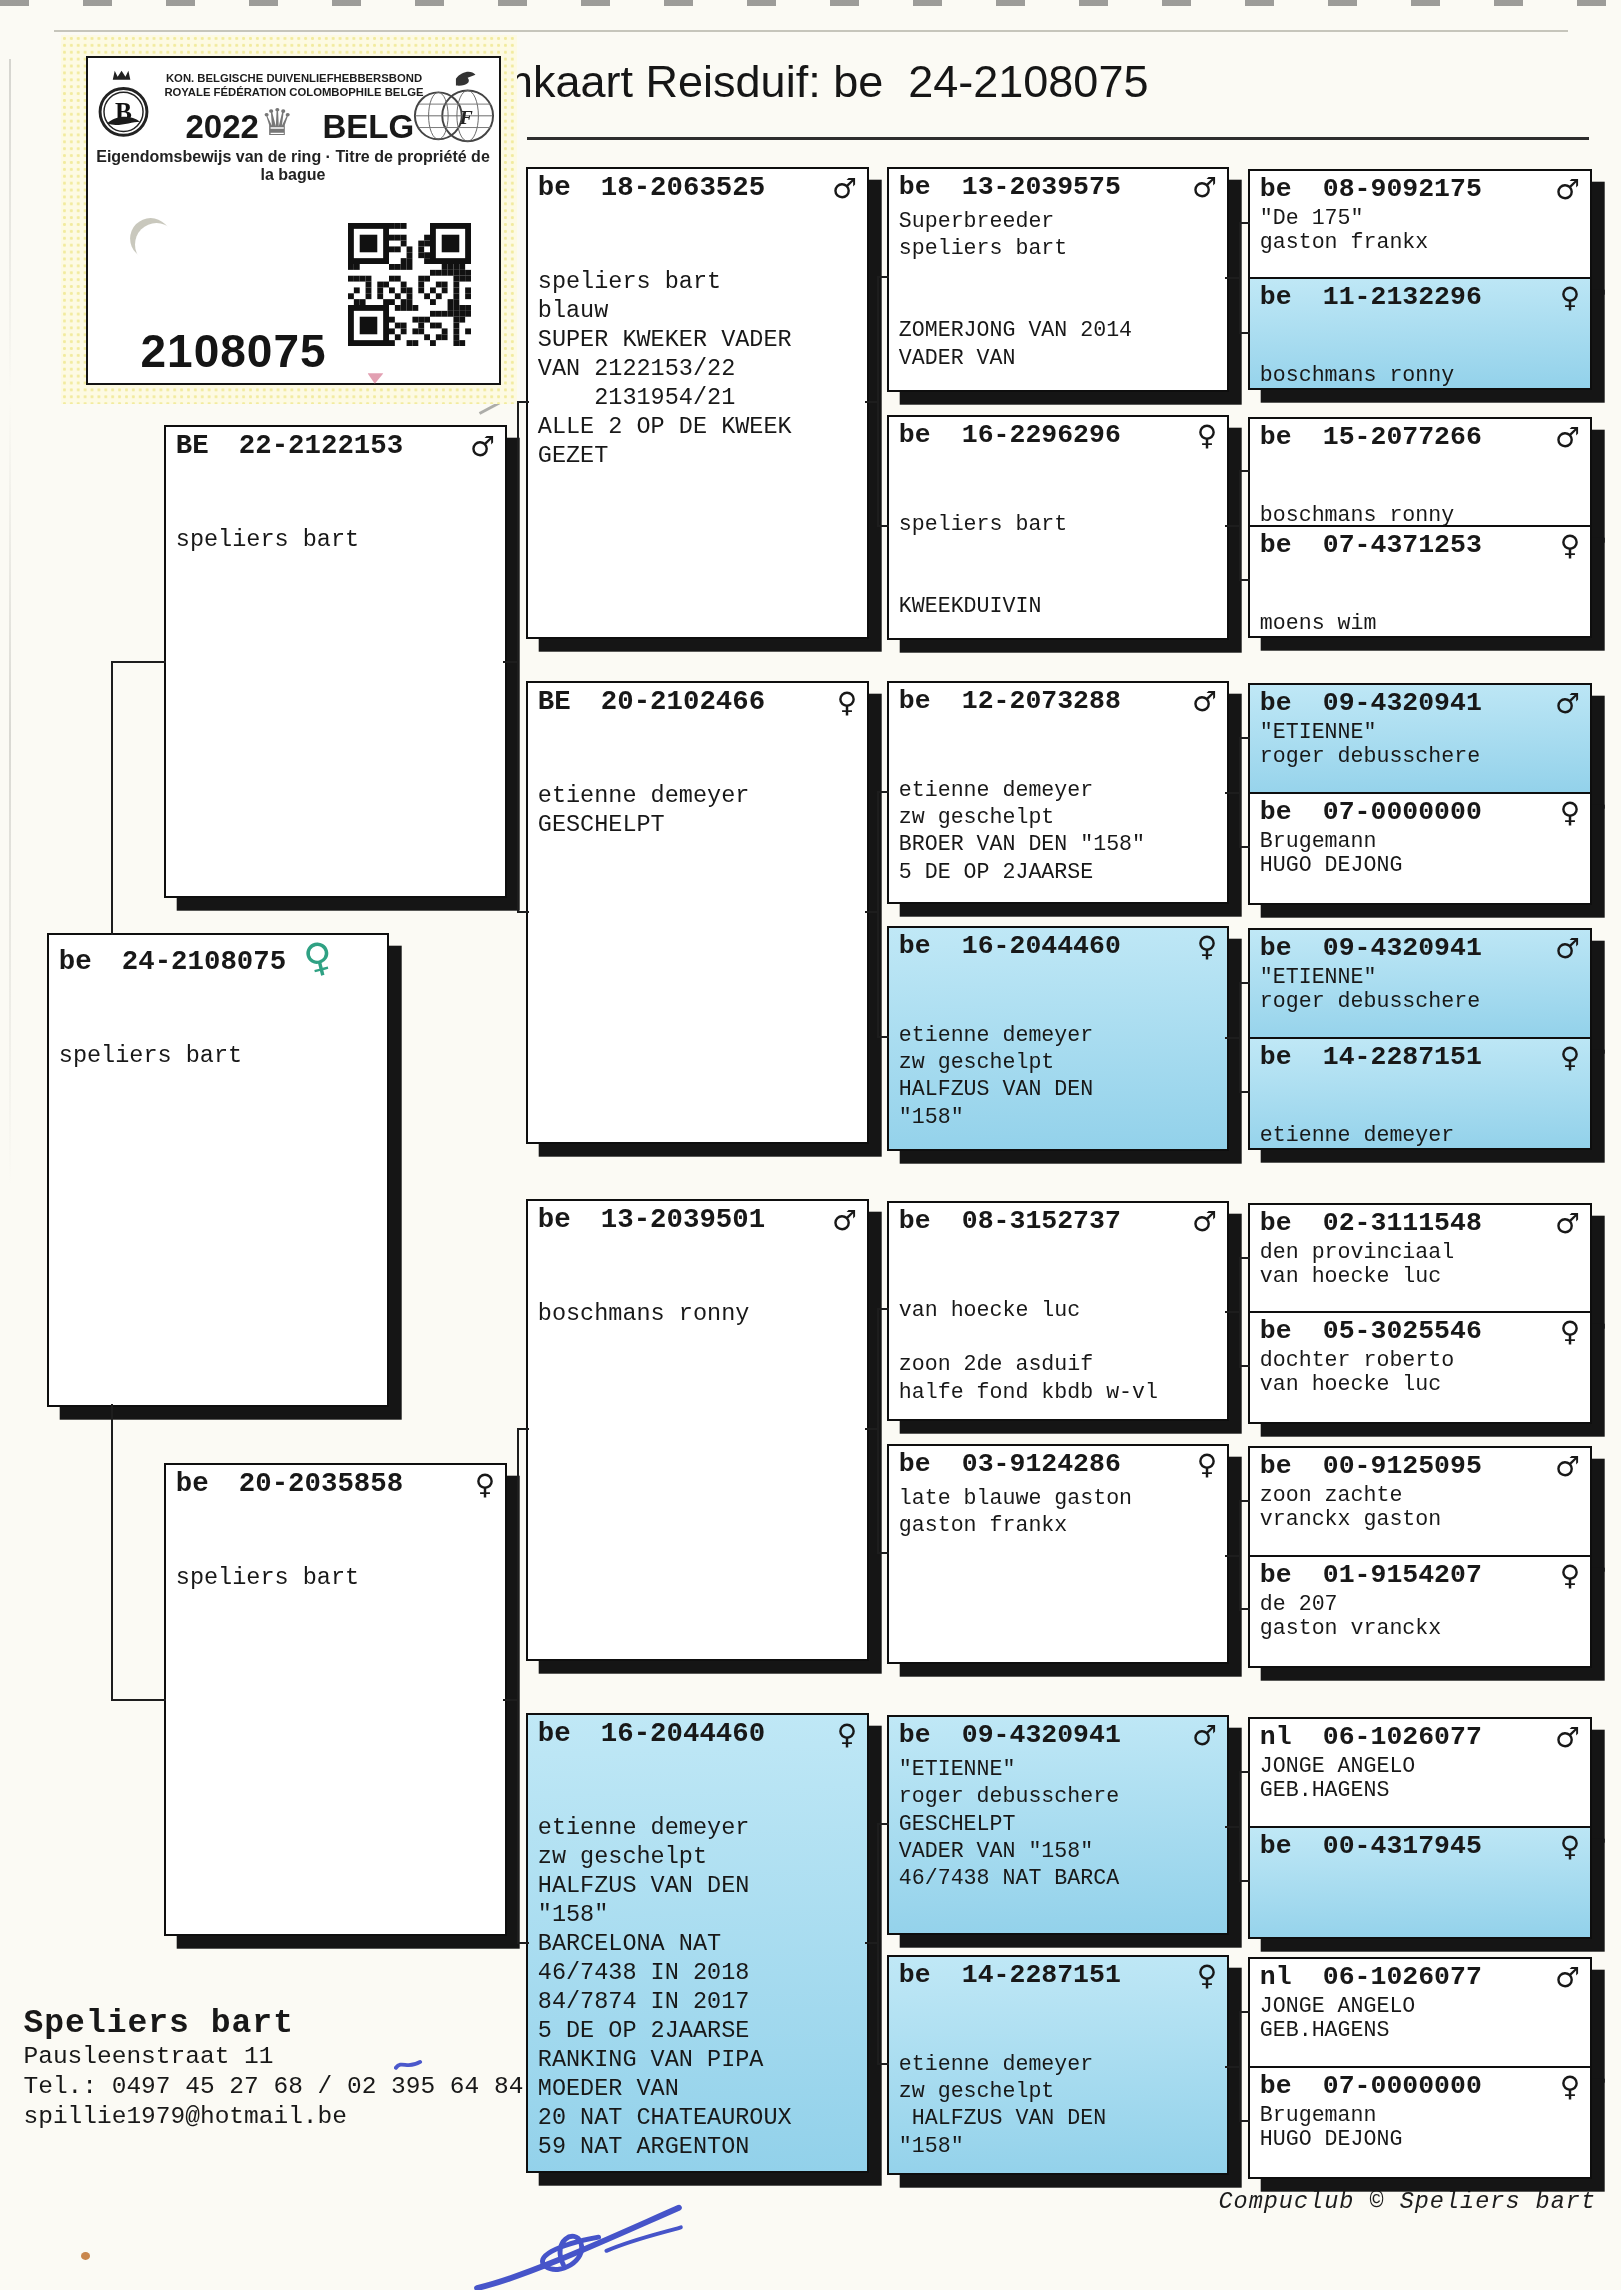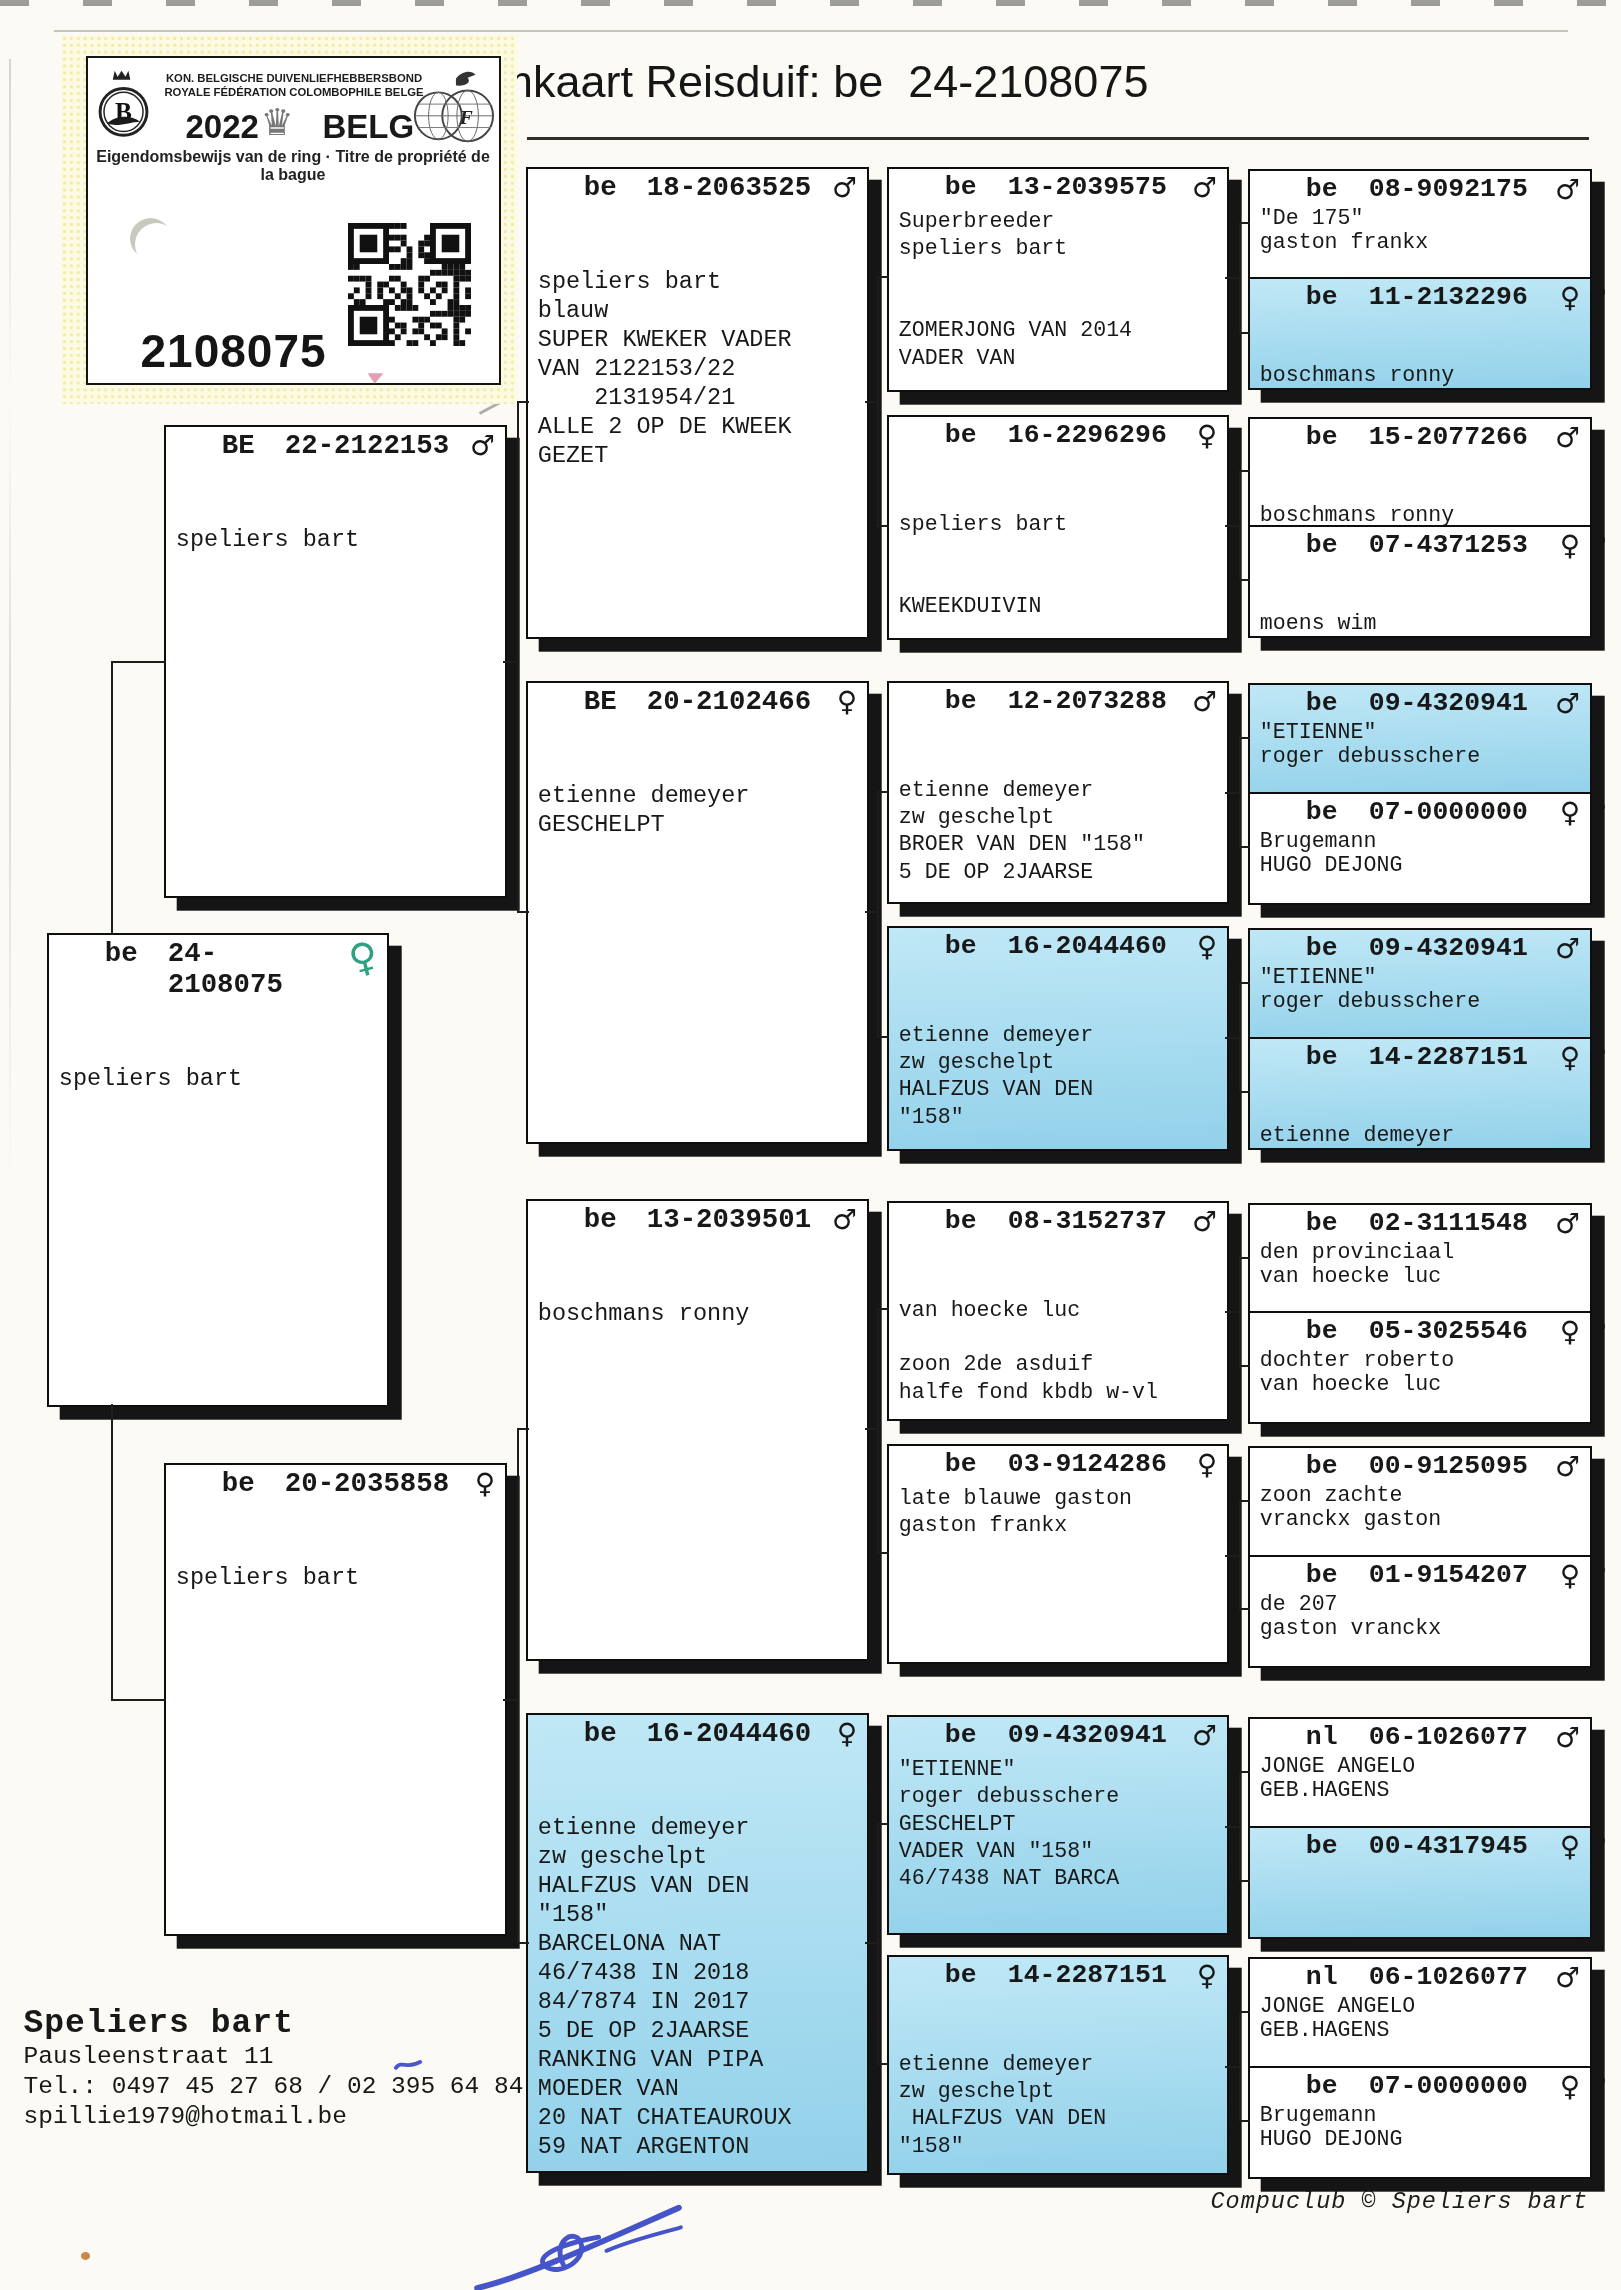--- a/index.html
+++ b/index.html
@@ -43,40 +43,40 @@
             background:#fff;box-shadow:-5.9px -5.9px 0 -1px #c9c8bd;}
   .bignum{position:absolute;left:53px;top:239px;font-size:46px;font-weight:700;letter-spacing:1px;color:#151515;margin-top:27px;}
   .qr{position:absolute;left:260px;top:165px;width:123px;height:123px;}
   .pinkmark{position:absolute;left:279px;top:314px;width:15.7px;height:11.8px;background:#dd8fa5;
             clip-path:polygon(0 20%,100% 0,55% 100%);opacity:.85;transform:rotate(8deg);}
 
   
   .pbox{position:absolute;background:#fff;border:2px solid #0e0e0e;overflow:hidden;
         box-shadow:12.7px 12.7px 0 0 var(--box-shadow,#151515);}
   .pbox.hl{background:linear-gradient(178deg,var(--highlight-top,#c0e8f6) 0%,var(--highlight-bottom,#92d1ea) 100%);}
-  .hdr{display:flex;align-items:flex-start;font-weight:700;padding:2.9px 9.8px 0 9.8px;margin-left:46px;}
+  .hdr{display:flex;align-items:flex-end;font-weight:700;padding:2.9px 9.8px 0 9.8px;}
   .g1 .hdr,.g2 .hdr{font-size:27.4px;}
   .g3 .hdr,.g4 .hdr{font-size:26.5px;}
   .cc{min-width:63px;}
   .sex{margin-left:auto;font-family:"DejaVu Sans",sans-serif;font-weight:700;font-size:28px;
        line-height:1;padding-top:2px;}
   .sex.hand{margin-left:17.6px;color:var(--pen-green,#2fa183);font-weight:400;font-size:39px;
             transform:rotate(-14deg);padding-top:0;}
   .bd{white-space:pre;padding:5.9px 9.8px 0 9.8px;}
   .g1 .bd,.g2 .bd{font-size:23.5px;line-height:29px;}
   .g3 .bd{font-size:21.6px;line-height:27.4px;}
   .g4 .bd{font-size:21.6px;line-height:24.5px;padding-top:2px;}
   .seg{position:absolute;background:#1d1d1d;}
 
   
   .owner{position:absolute;left:23.5px;top:2005px;}
   .owner-name{font-size:33px;font-weight:700;letter-spacing:1px;}
   .owner-line{font-size:24.5px;line-height:30px;white-space:pre;}
   .owner-line:first-of-type{margin-top:13.7px;}
-  .credit{position:absolute;right:33px;top:2188px;font-style:italic;font-size:23.5px;letter-spacing:1px;color:#1c1c1c;}
+  .credit{position:absolute;right:25px;top:2188px;font-style:italic;font-size:23.5px;letter-spacing:1px;color:#1c1c1c;}
   .signature{position:absolute;left:469px;top:2194px;width:216px;height:97px;}
   .tilde{position:absolute;left:394px;top:2058px;width:29px;height:15.7px;}
 </style>
 </head>
 <body>
 
 <div class="page">
 
   <div class="topticks"></div>
   <div class="topline"></div>

